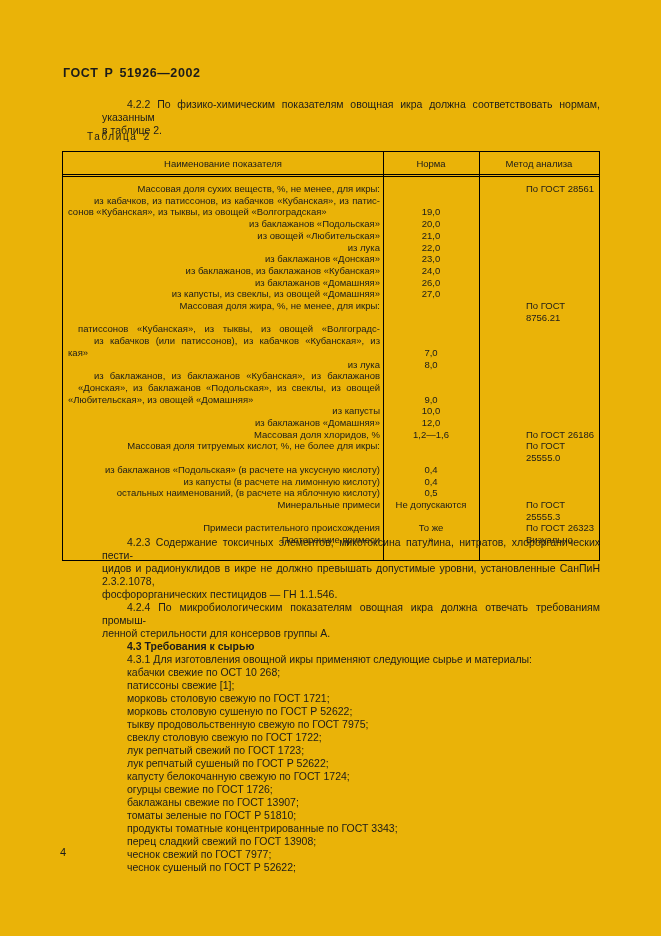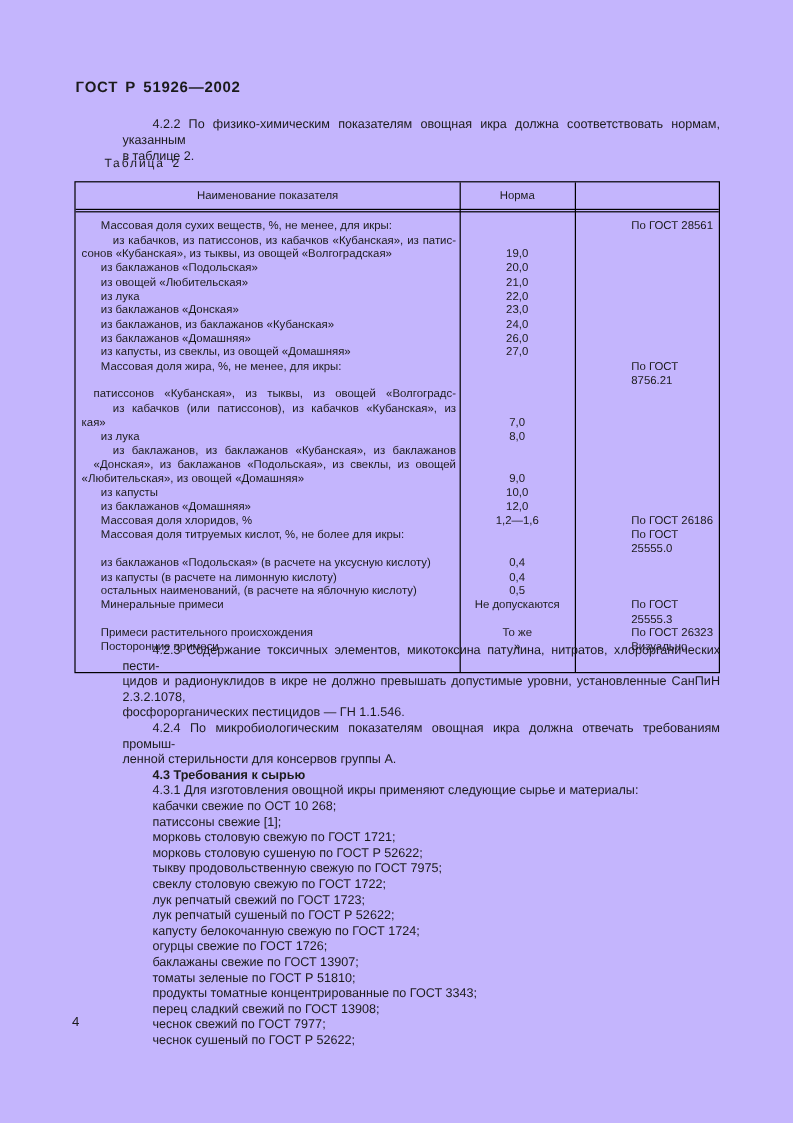--- a/index.html
+++ b/index.html
@@ -1,19 +1,19 @@
 <!DOCTYPE html>
 <html><head>
 <meta charset="utf-8">
 <style>
   html,body{margin:0;padding:0;background:#ffffff;}
   .page{
     position:relative;
     width:661px;height:936px;
-    background:#c4b5fd;
+    background:#eab308;
     font-family:"Liberation Sans",sans-serif;
     color:#1b1b1b;
     overflow:hidden;
   }
   .doc-code{
     position:absolute;left:63px;top:66px;
     font-size:12.5px;font-weight:bold;letter-spacing:.6px;
     word-spacing:2px;
   }
   .para{
@@ -43,21 +43,21 @@
   .th{
     font-size:9.5px;text-align:center;
     padding:6px 2px 5px;
   }
   .tbody{padding:6px 0 14px;}
   .trow{
     display:grid;grid-template-columns:320px 96px 1fr;
     font-size:9.5px;line-height:11.7px;
   }
   .c1{padding-left:5px;padding-right:3px;}
-  .c1.ind{text-indent:0;padding-left:21px;}
+  .c1.ind{text-indent:0;padding-left:21px;text-align:right;}
   .c1.j{text-align:justify;text-align-last:justify;margin-left:10px;}
   .c2{text-align:center;}
   .c3{padding-left:9px;margin-left:38px;}
   .bottom{
     position:absolute;left:62px;top:536px;width:538px;
     font-size:10.5px;line-height:13px;
   }
   .pagenum{
     position:absolute;left:60px;top:846px;
     font-size:11px;
@@ -76,20 +76,21 @@
     </div>
 
   <div class="tcaption">Таблица 2</div>
 
   <div class="gtable">
     <div class="vl vl1"></div>
     <div class="vl vl2"></div>
     <div class="thead">
       <div class="th">Наименование показателя</div>
       <div class="th">Норма</div>
+      <div class="th">Метод анализа</div>
     </div>
     <div class="tbody" id="tbody">
         <div class="trow">
           <div class="c1 ind">Массовая доля сухих веществ, %, не менее, для икры:</div>
           <div class="c2"></div>
           <div class="c3">По ГОСТ 28561</div>
         </div>
         <div class="trow">
           <div class="c1 ind j">из кабачков, из патиссонов, из кабачков «Кубанская», из патис-</div>
           <div class="c2"></div>

